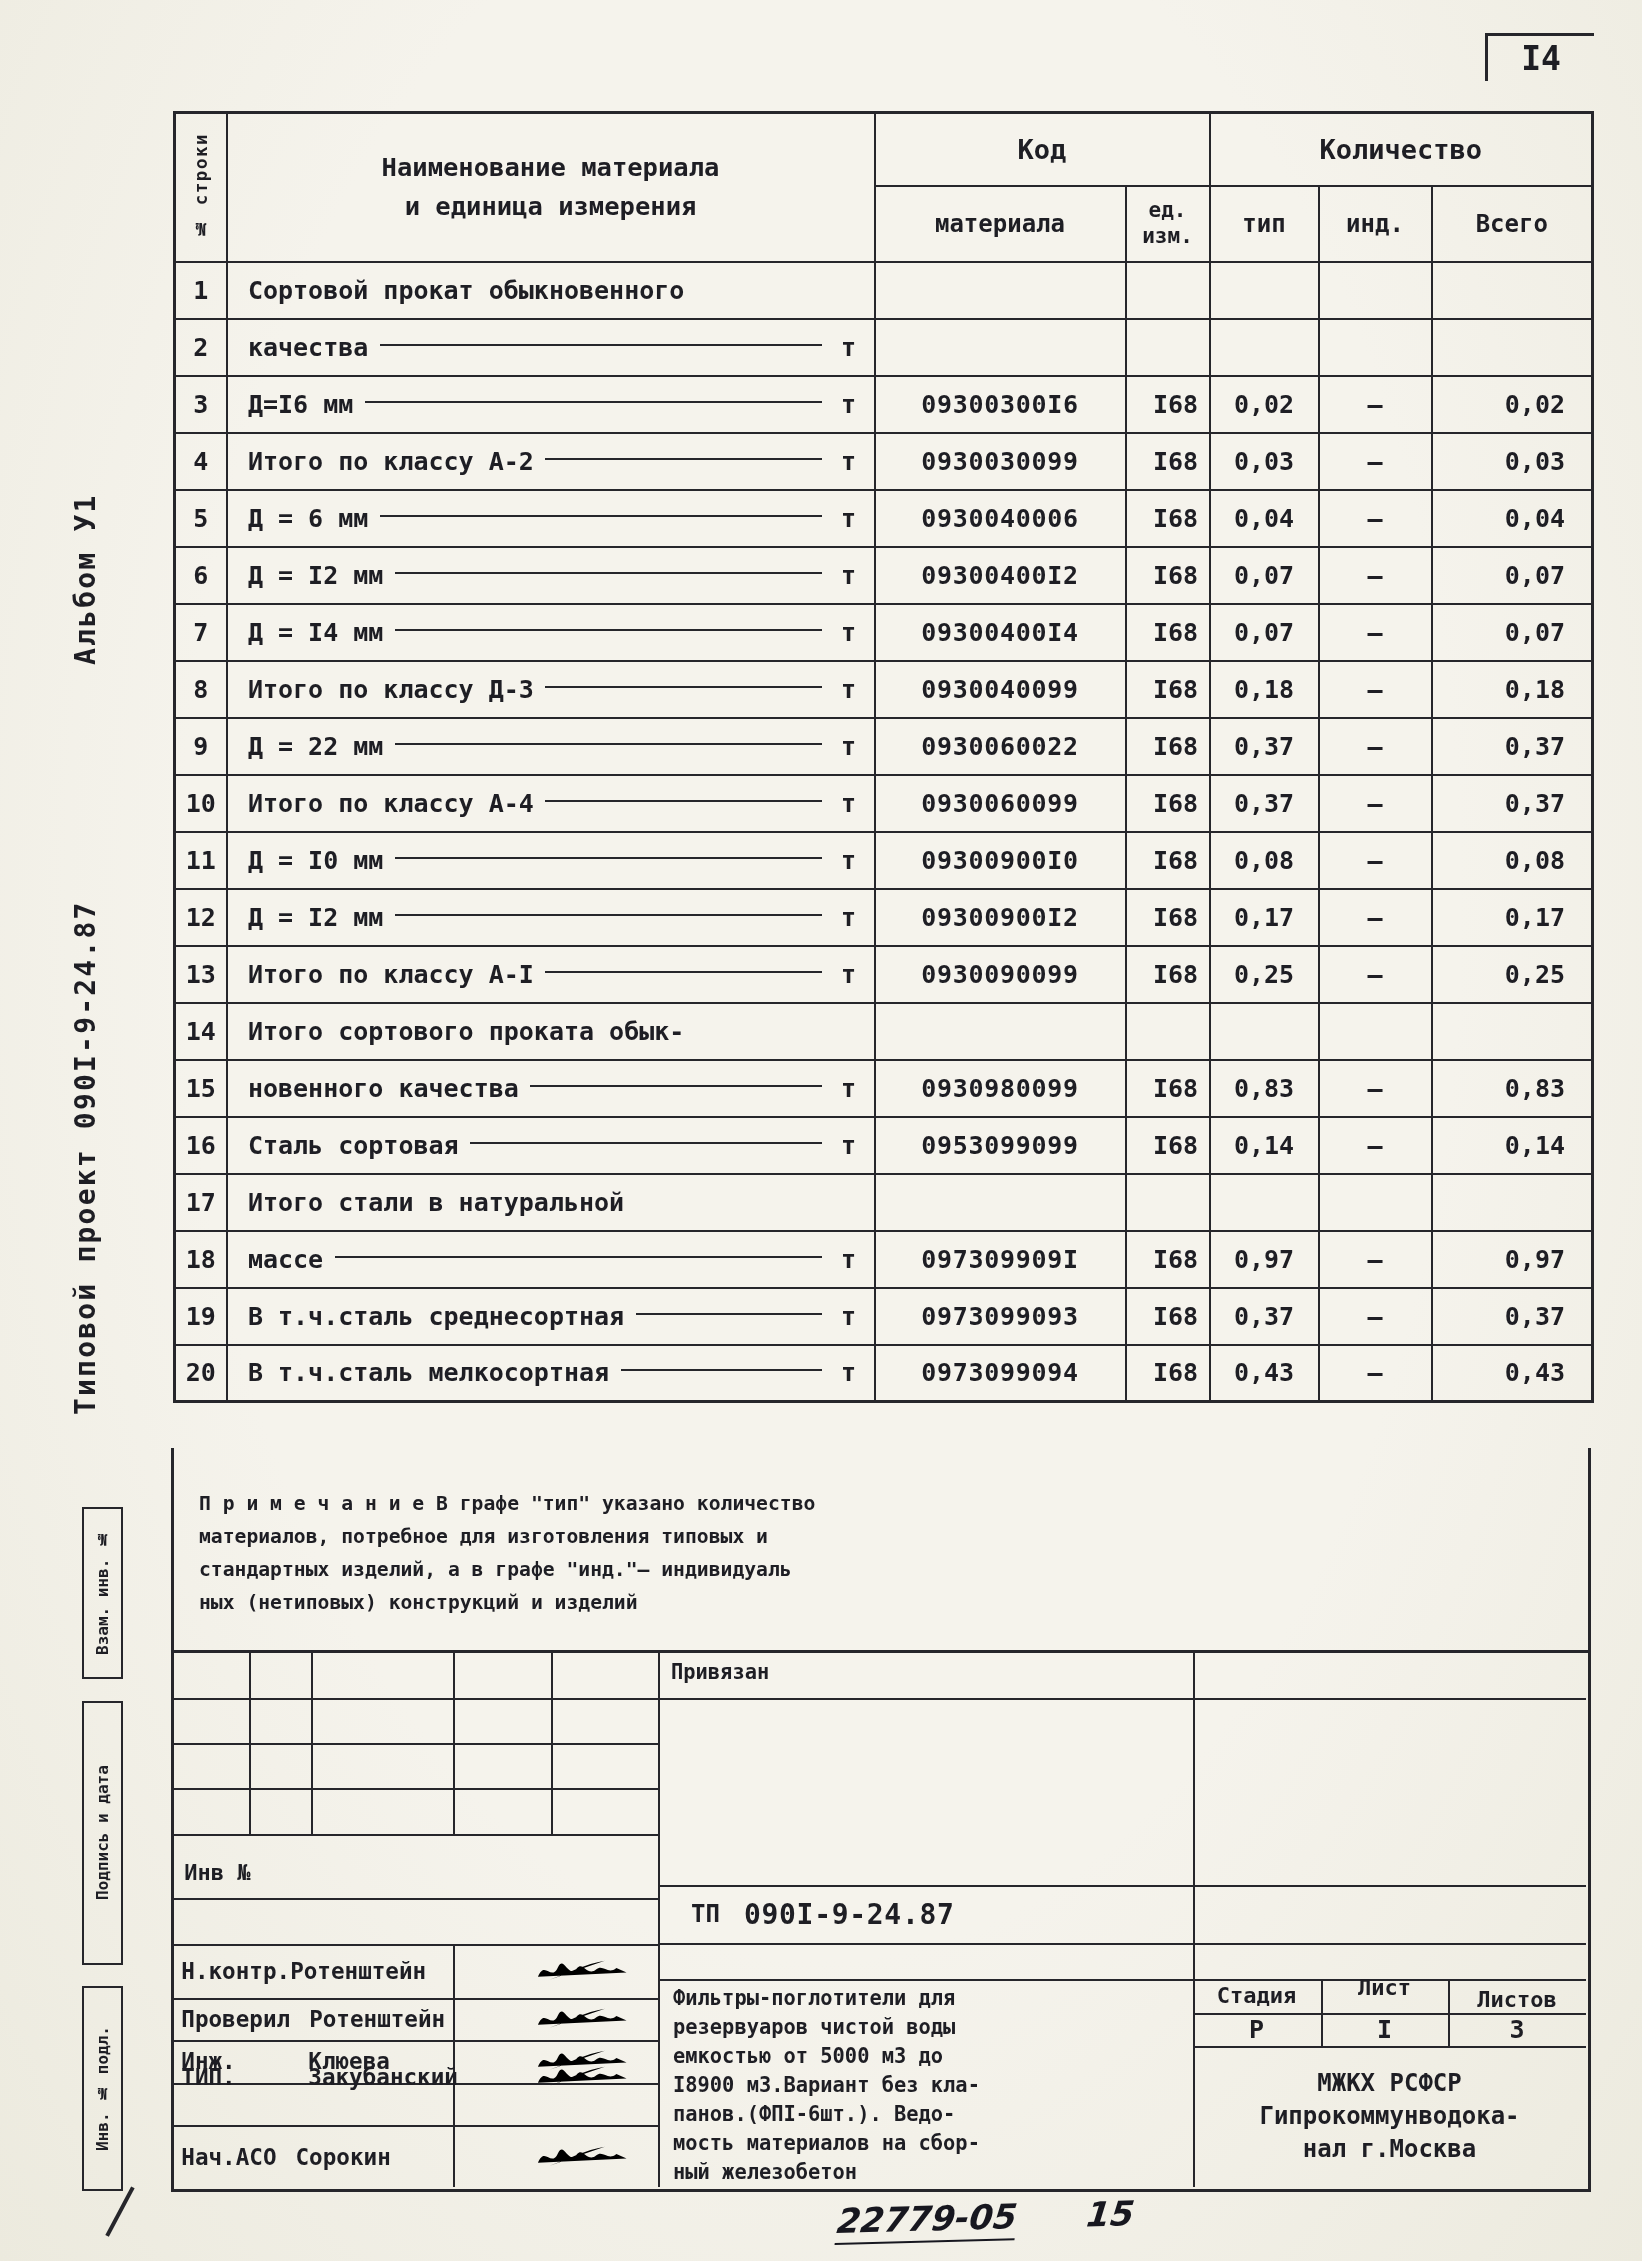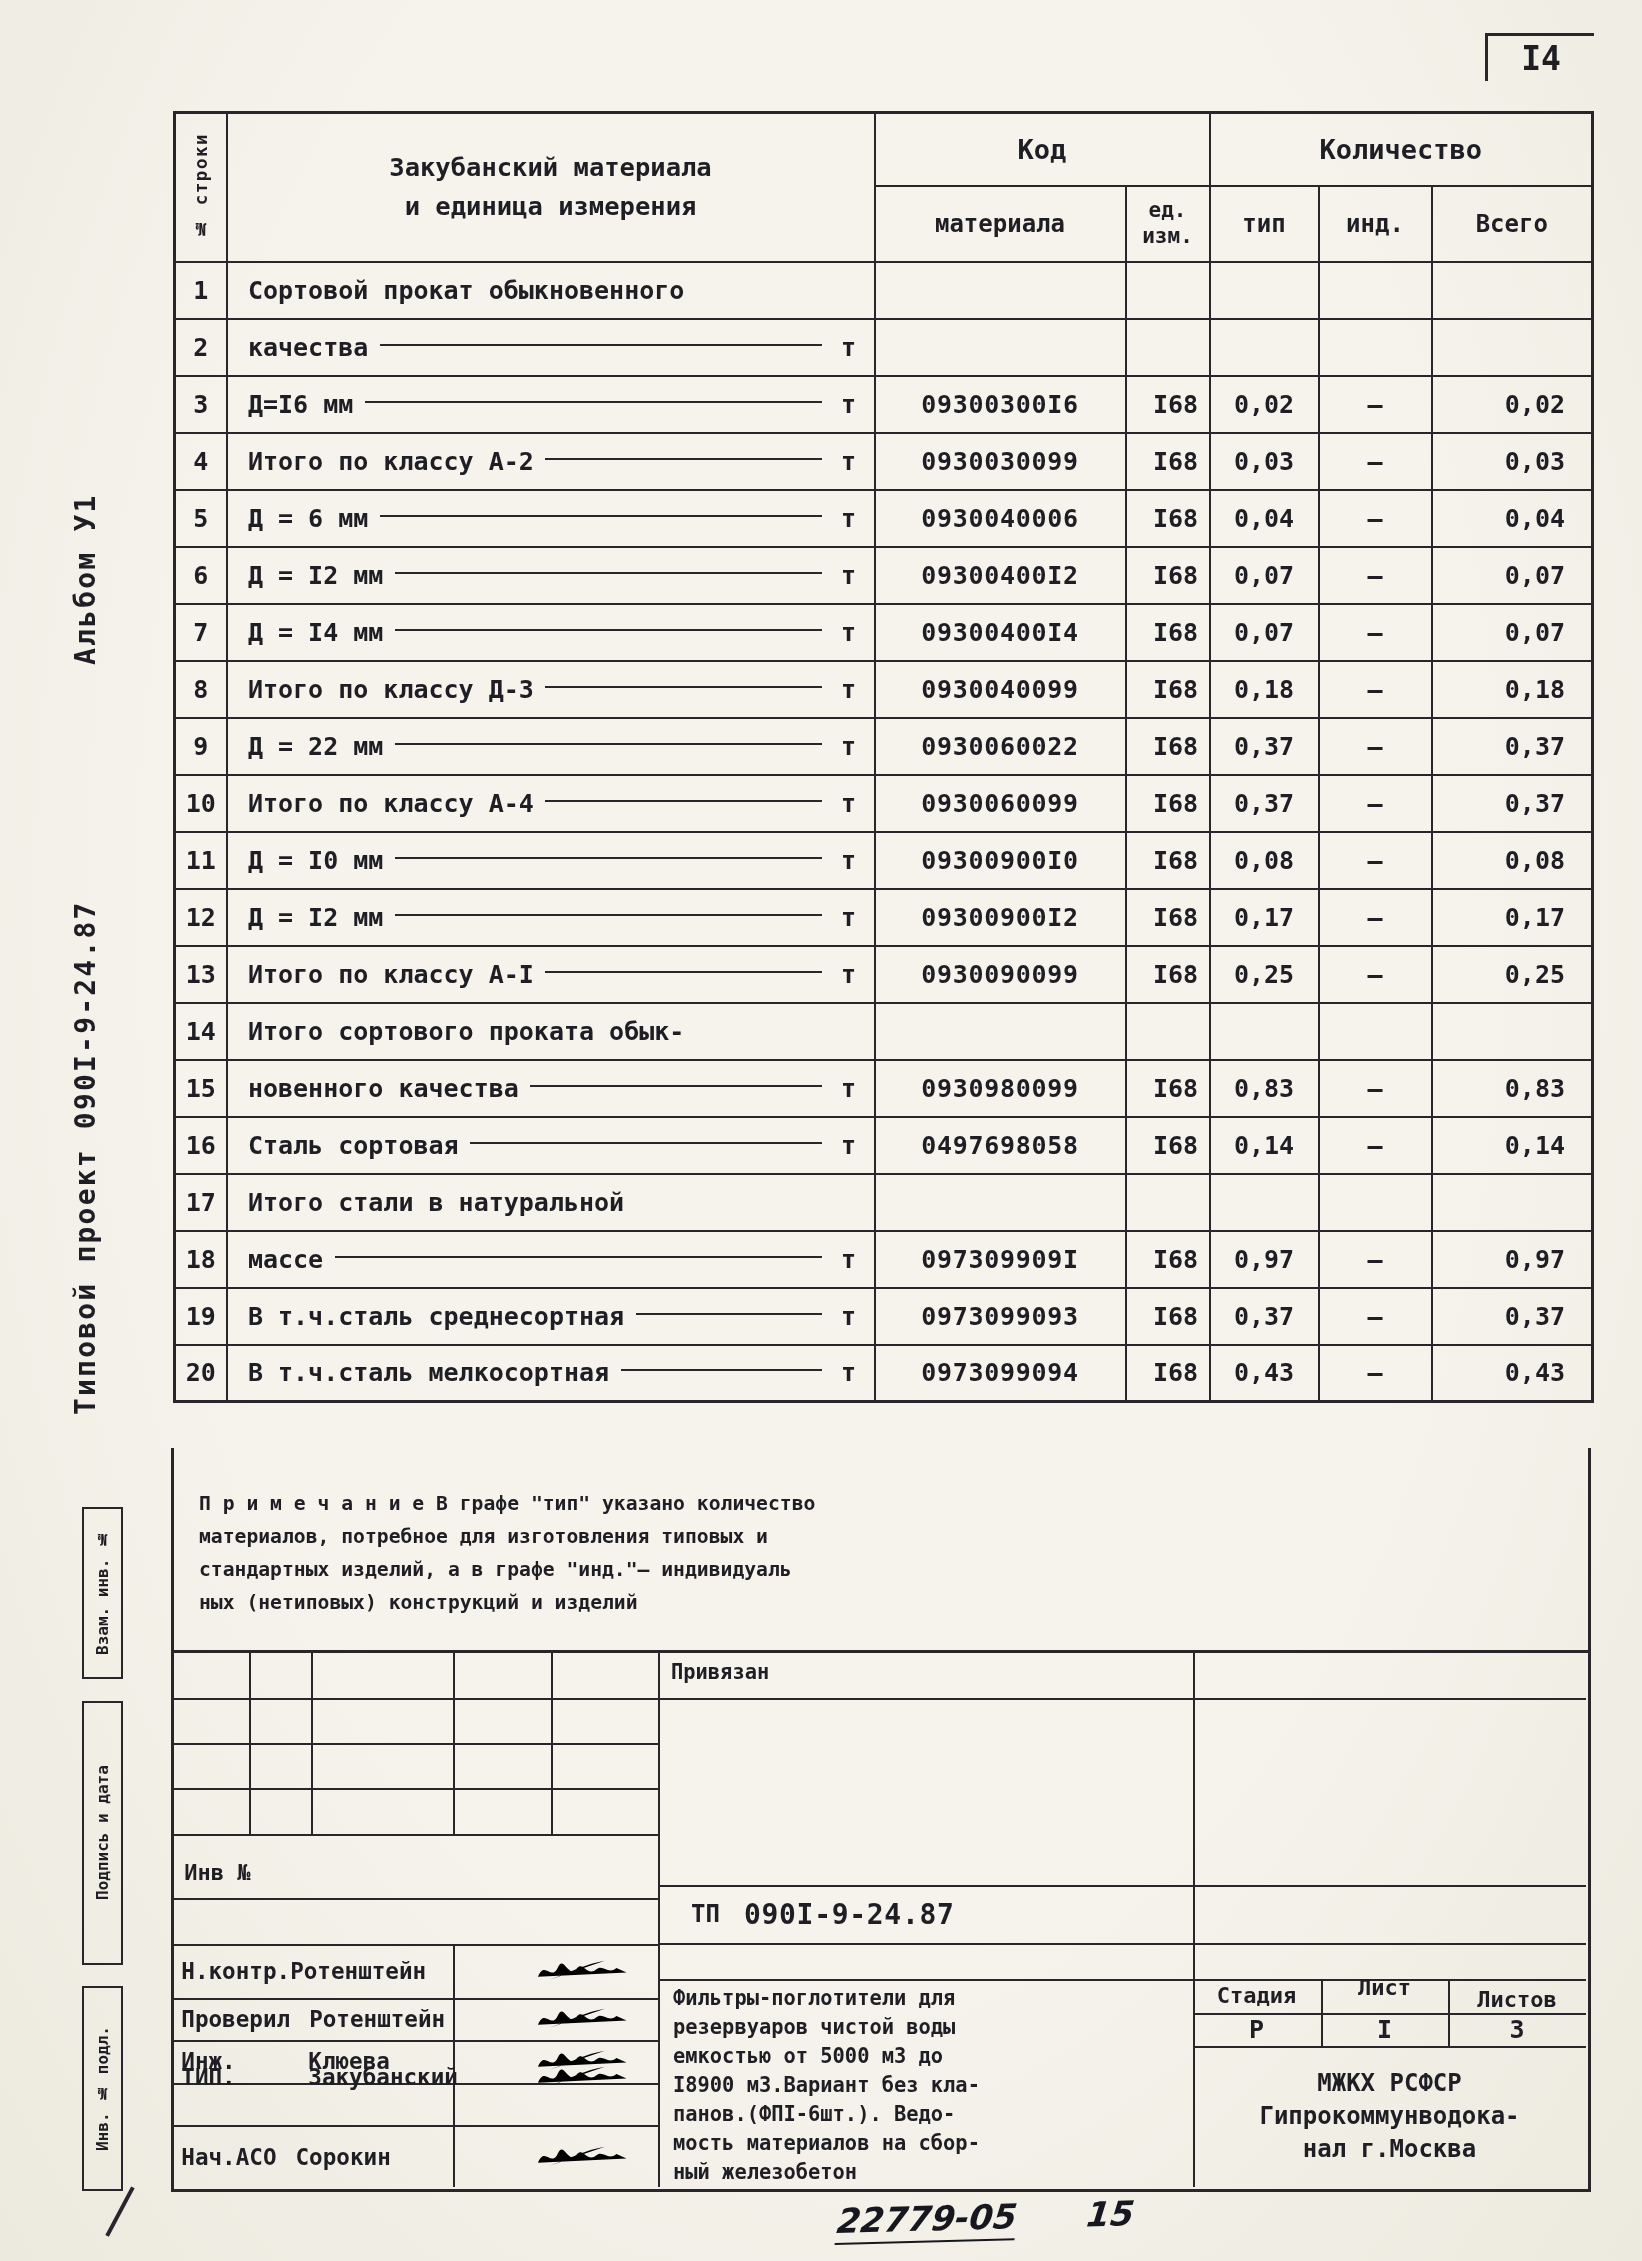--- a/index.html
+++ b/index.html
@@ -160,21 +160,21 @@
         <col style="width:109px">
         <col style="width:113px">
         <col style="width:161px">
     </colgroup>
     <thead>
       <tr>
         <th rowspan="2">
           <span class="vhead">№ строки</span>
         </th>
         <th rowspan="2" class="th-name">
-          <div>Закубанский материала</div>
+          <div>Наименование материала</div>
           <div>и единица измерения</div>
         </th>
         <th colspan="2" class="th-top">Код</th>
         <th colspan="3" class="th-top">Количество</th>
       </tr>
       <tr>
         <th class="th-sub">материала</th>
         <th class="th-sub th-izm">ед.
 изм.</th>
         <th class="th-sub">тип</th>
@@ -410,21 +410,21 @@
     </tr>
         <tr>
       <td class="c-no">16</td>
       <td class="c-name">
         <div class="nmwrap">
           <span class="nm">Сталь сортовая</span>
           <span class="fill"></span>
           <span class="unit">т</span>
         </div>
       </td>
-      <td class="c-code">0497698058</td>
+      <td class="c-code">0953099099</td>
       <td class="c-izm">I68</td>
       <td class="c-tip">0,14</td>
       <td class="c-ind">–</td>
       <td class="c-tot">0,14</td>
     </tr>
         <tr>
       <td class="c-no">17</td>
       <td class="c-name">
         <div class="nmwrap">
           <span class="nm">Итого стали в натуральной</span>

